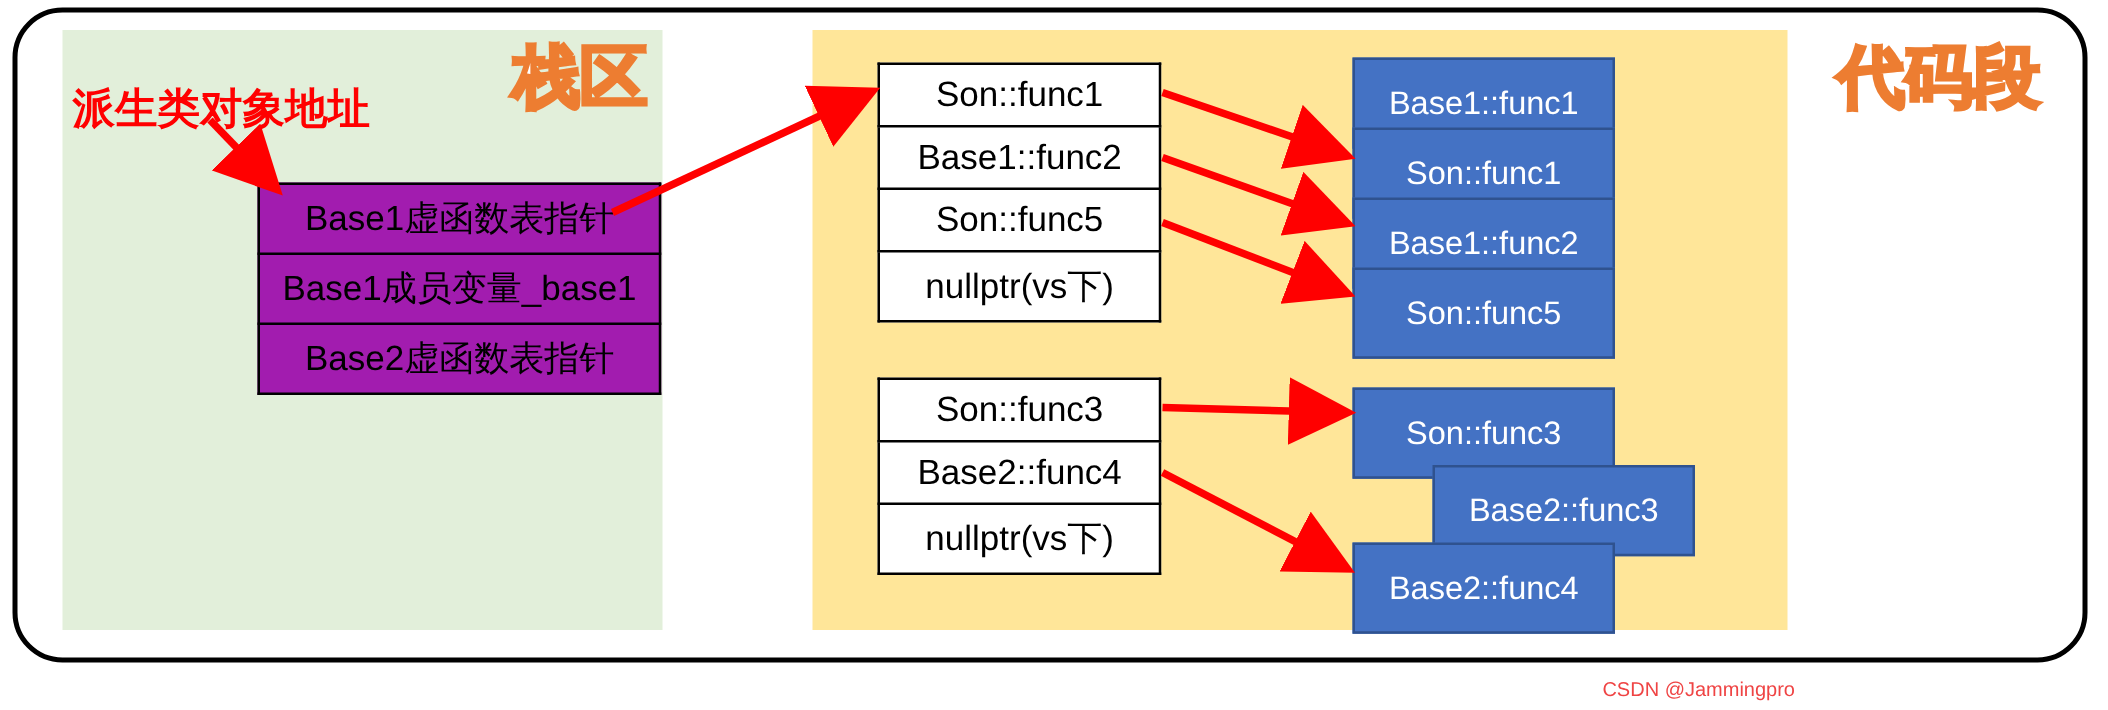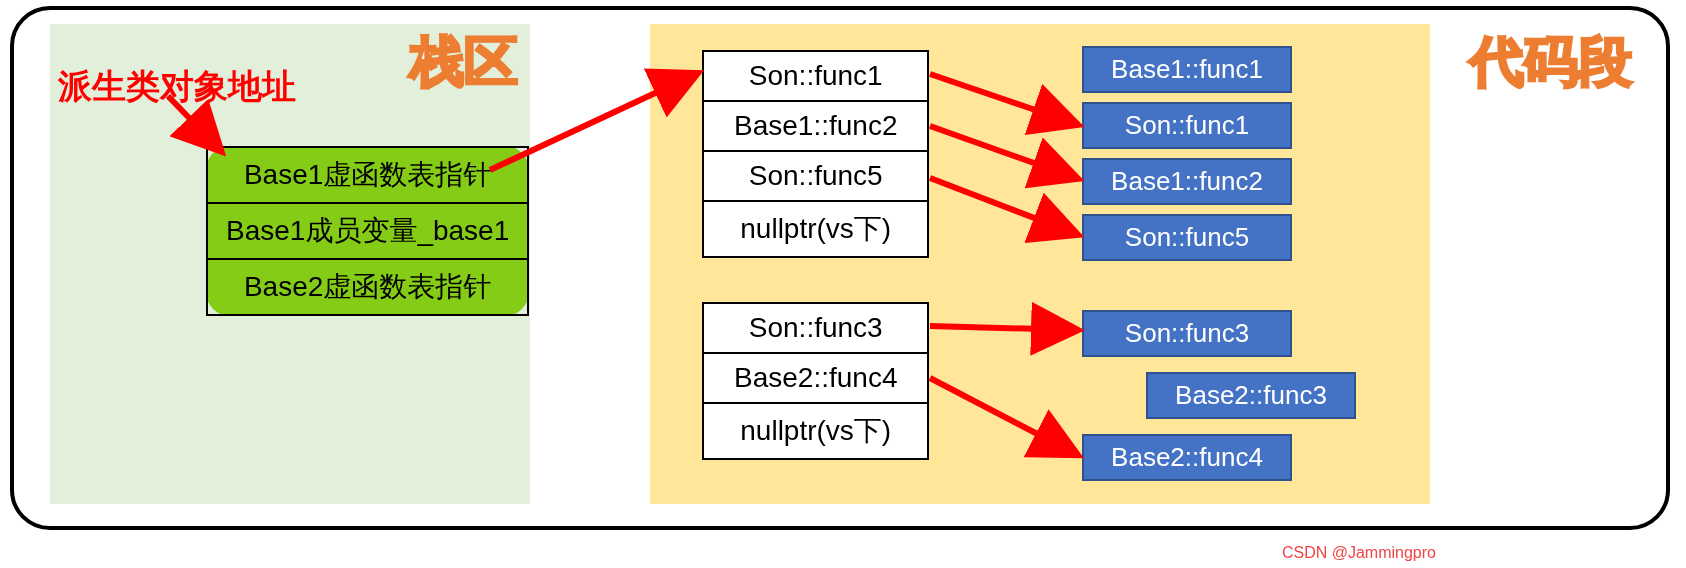--- a/index.html
+++ b/index.html
@@ -54,22 +54,21 @@
     color: #ff0000;
     font-size: 34px;
     font-weight: 600;
     white-space: nowrap;
   }
 
   
   .obj-table {
     position: absolute;
     border-collapse: collapse;
-    background: #84cc16;
-    border-radius: 24px;
+    background: #a21caf;
   }
   .obj-table td {
     border: 2px solid #000;
     padding: 8px 18px;
     font-size: 28px;
     text-align: center;
     white-space: nowrap;
   }
 
   
@@ -86,21 +85,21 @@
     white-space: nowrap;
   }
 
   
   .codebox {
     position: absolute;
     background: #4472c4;
     border: 2px solid #2f528f;
     color: #fff;
     font-size: 26px;
-    padding: 6px 0;
+    padding: 19px 0;
     width: 210px;
     text-align: center;
     white-space: nowrap;
   }
 
   
   svg.arrows {
     position: absolute;
     left: 0; top: 0;
     width: 1686px; height: 568px;

